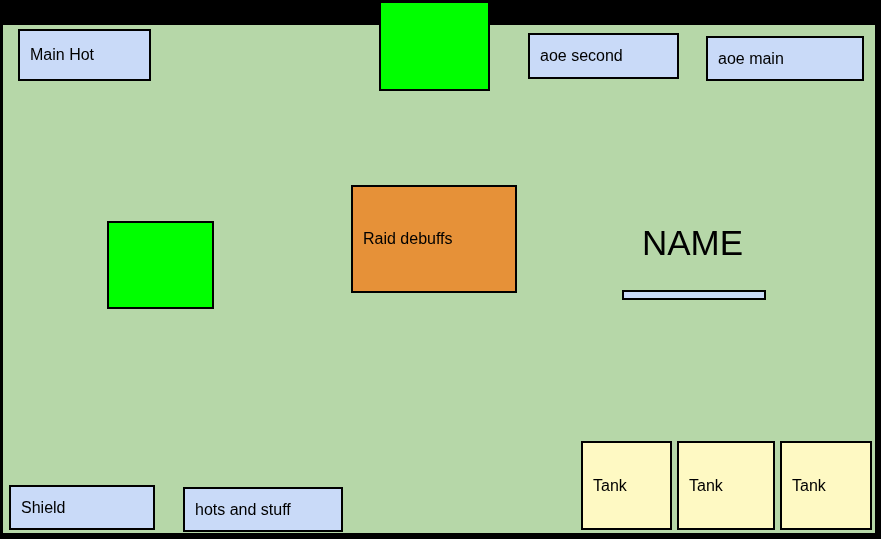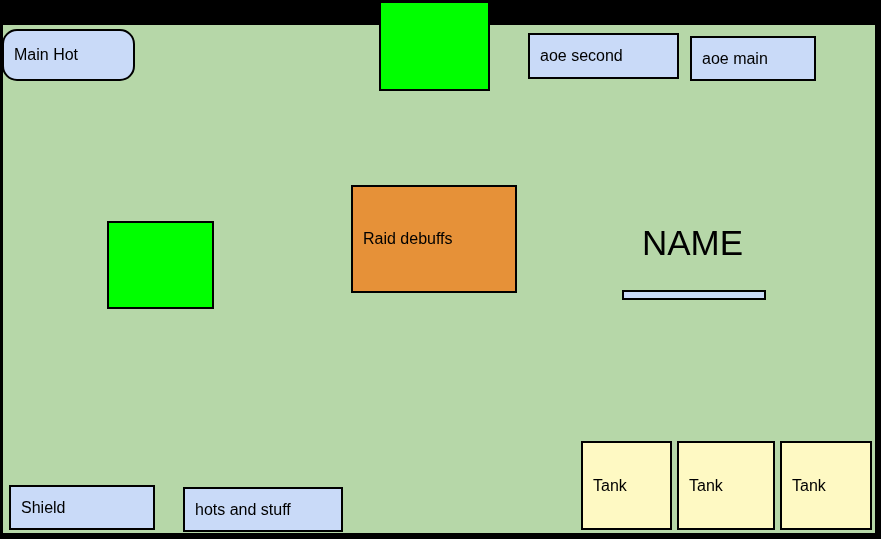--- a/index.html
+++ b/index.html
@@ -36,25 +36,25 @@
     font-size: 16px;
     line-height: 1;
     white-space: nowrap;
   }
   .blue   { background: #c9daf8; }
   .green  { background: #00ff00; }
   .orange { background: #e69138; }
   .purple { background: #fef9c3; }
 
   
-  .main-hot   { left: 2px;   top: 29px; width: 133px; height: 52px; border-radius: 15px; }
+  .main-hot   { left: 18px;   top: 29px; width: 133px; height: 52px; }
   .secondary  { left: 157px; top: 31px; width: 144px; height: 51px; }
   .green-top  { left: 379px; top: 1px;  width: 111px; height: 90px; }
   .aoe-second { left: 528px; top: 33px; width: 151px; height: 46px; }
-  .aoe-main   { left: 690px; top: 36px; width: 126px; height: 45px; }
+  .aoe-main   { left: 706px; top: 36px; width: 158px; height: 45px; }
 
   
   .green-left   { left: 107px; top: 221px; width: 107px; height: 88px; }
   .raid-debuffs { left: 351px; top: 185px; width: 166px; height: 108px; }
 
   .name-label {
     position: absolute;
     left: 620px;
     top: 218px;
     width: 145px;

